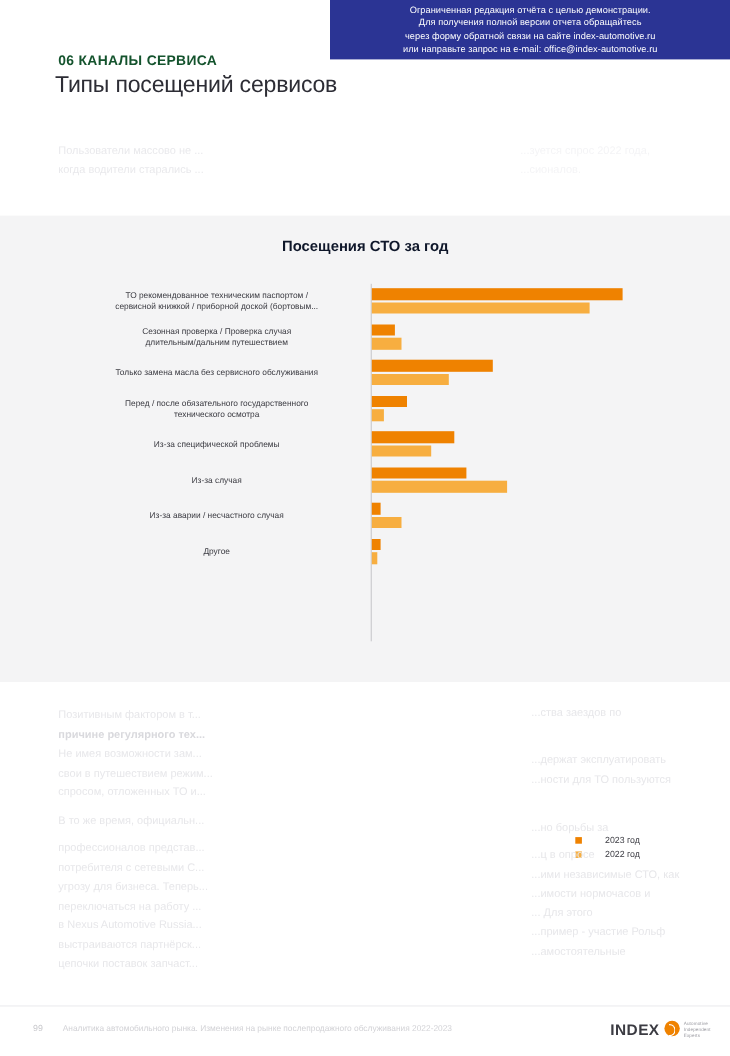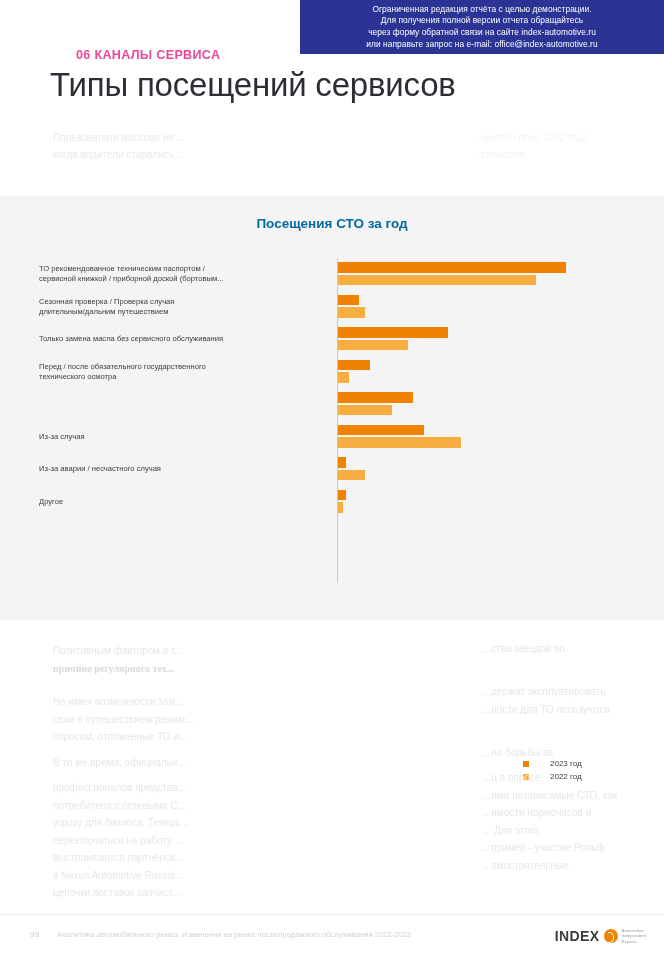--- a/index.html
+++ b/index.html
@@ -20,61 +20,61 @@
     text-align: center;
     font-size: 8.4px; line-height: 11.6px; letter-spacing: 0.05px;
     padding: 2px 6px;
     z-index: 40;
   }
   .demo-banner div { white-space: nowrap; }
 
   
   .kicker {
     position: absolute; left: 53px; top: 48px;
-    color: #ec4899; font-size: 12.6px; font-weight: bold; letter-spacing: 0.3px; margin-left: 23px;
+    color: #14532d; font-size: 12.6px; font-weight: bold; letter-spacing: 0.3px;
   }
   .page-title {
     position: absolute; left: 50px; top: 66px;
-    color: #2d2d35; font-size: 33px; font-weight: 400; letter-spacing: -0.2px;
+    color: #2d2d35; font-size: 21px; font-weight: 400; letter-spacing: -0.2px;
   }
 
   
   .intro {
     position: absolute; left: 53px; top: 130px; width: 540px;
     font-size: 10px; line-height: 16.5px;
     color: #f1f1f3;
   }
   .intro .col-l { position: absolute; left: 0; top: 0; width: 280px; }
   .intro .col-r { position: absolute; left: 420px; top: 0; width: 180px; }
   .fade-a { color: #e9e9ec; }
   .fade-b { color: #f4f4f6; }
 
   
   .chart-panel {
     position: absolute; left: 0; top: 196px; width: 664px; height: 424px;
     background: #f4f4f5;
   }
   .chart-title {
     position: absolute; top: 20px; left: 0; width: 664px;
-    text-align: center; font-size: 13.5px; font-weight: bold; color: #0369a1;
+    text-align: center; font-size: 13.5px; font-weight: bold; color: #0f172a;
   }
   .chart-area {
     position: absolute; left: 57px; top: 62px; width: 550px; height: 325px;
   }
   .axis-line {
     position: absolute; left: 280px; top: 0; width: 1px; height: 325px;
     background: #c9c9cc;
   }
   .cat-row {
     position: relative; width: 100%; height: 32.5px;
     display: flex; align-items: center;
   }
   .cat-label {
-    position: absolute; right: 288px; top: 0; width: 280px; height: 32.5px;
-    display: flex; flex-direction: column; align-items: flex-start; justify-content: center;
+    position: absolute; right: 270px; top: 0; width: 280px; height: 32.5px;
+    display: flex; flex-direction: column; align-items: center; justify-content: center;
     text-align: right;
     font-size: 7.6px; line-height: 10px; color: #3b3b42;
   }
   .bars {
     position: absolute; left: 281px; top: 0; height: 32.5px; width: 268px;
   }
   .bar {
     position: absolute; left: 0; height: 10.5px; border-radius: 0;
   }
   .bar.b2023 { top: 4px;  background: #ef8200; }
@@ -104,21 +104,21 @@
   .footer-pageno {
     position: absolute; left: 30px; top: 930px;
     font-size: 8px; color: #c9c9cd;
   }
   .footer-text {
     position: absolute; left: 57px; top: 930px;
     font-size: 7.6px; color: #d2d2d6; white-space: nowrap;
   }
   .footer-logo {
     position: absolute; right: 18px; top: 928px;
-    display: flex; align-items: center; gap: 4px;
+    display: flex; align-items: flex-start; gap: 4px;
   }
   .logo-word { font-size: 14px; font-weight: bold; color: #3b3b42; letter-spacing: 0.4px; }
   .logo-mark {
     width: 14px; height: 14px; border-radius: 50%;
     background: #ef8200; position: relative;
   }
   .logo-mark::after {
     content: ""; position: absolute; left: 4.5px; top: 2.5px;
     width: 5px; height: 9px; border: 1.6px solid #ffffff; border-left: none;
     border-radius: 0 5px 5px 0;
@@ -191,20 +191,23 @@
             <div class="cat-label">
               <span>Перед / после обязательного государственного</span>
               <span>технического осмотра</span>
             </div>
             <div class="bars">
               <div class="bar b2023" title="2023 год: 12" style="width: 32.16px; background: rgb(239, 130, 0);"></div>
               <div class="bar b2022" title="2022 год: 4" style="width: 10.72px; background: rgb(247, 174, 64);"></div>
             </div>
           </div>
           <div class="cat-row">
+            <div class="cat-label">
+              <span>Из-за специфической проблемы</span>
+            </div>
             <div class="bars">
               <div class="bar b2023" title="2023 год: 28" style="width: 75.04px; background: rgb(239, 130, 0);"></div>
               <div class="bar b2022" title="2022 год: 20" style="width: 53.6px; background: rgb(247, 174, 64);"></div>
             </div>
           </div>
           <div class="cat-row">
             <div class="cat-label">
               <span>Из-за случая</span>
             </div>
             <div class="bars">
@@ -240,31 +243,31 @@
       <div class="legend-item">
         <span class="legend-swatch" style="background:#f7ae40"></span>
         <span>2022 год</span>
       </div>
     </div>
   </div>
 
   <div class="body-text">
     <div class="bt-col-l" id="bt-left">
         <div>Позитивным фактором в т...</div>
-        <div class="bt-strong" style="margin-bottom: 16px; font-family: Liberation Serif, serif;">причине регулярного тех...</div>
+        <div class="bt-strong" style="margin-bottom: 0;">причине регулярного тех...</div>
         <div>Не имея возможности зам...</div>
         <div>свои в путешествием режим...</div>
         <div style="margin-bottom: 8px;">спросом, отложенных ТО и...</div>
         <div style="margin-bottom: 8px;">В то же время, официальн...</div>
         <div>профессионалов представ...</div>
         <div>потребителя с сетевыми С...</div>
         <div>угрозу для бизнеса. Теперь...</div>
         <div>переключаться на работу ...</div>
+        <div>в Nexus Automotive Russia...</div>
         <div>выстраиваются партнёрск...</div>
-        <div>в Nexus Automotive Russia...</div>
         <div style="margin-bottom: 8px;">цепочки поставок запчаст...</div>
       </div>
     <div class="bt-col-r" id="bt-right">
         <div>...ства заездов по</div>
         <div style="height: 17.5px; margin-bottom: 8px;"></div>
         <div>...держат эксплуатировать</div>
         <div>...ности для ТО пользуются</div>
         <div style="height: 17.5px; margin-bottom: 8px;"></div>
         <div style="margin-bottom: 8px;">...но борьбы за</div>
         <div>...ц в опросе</div>

